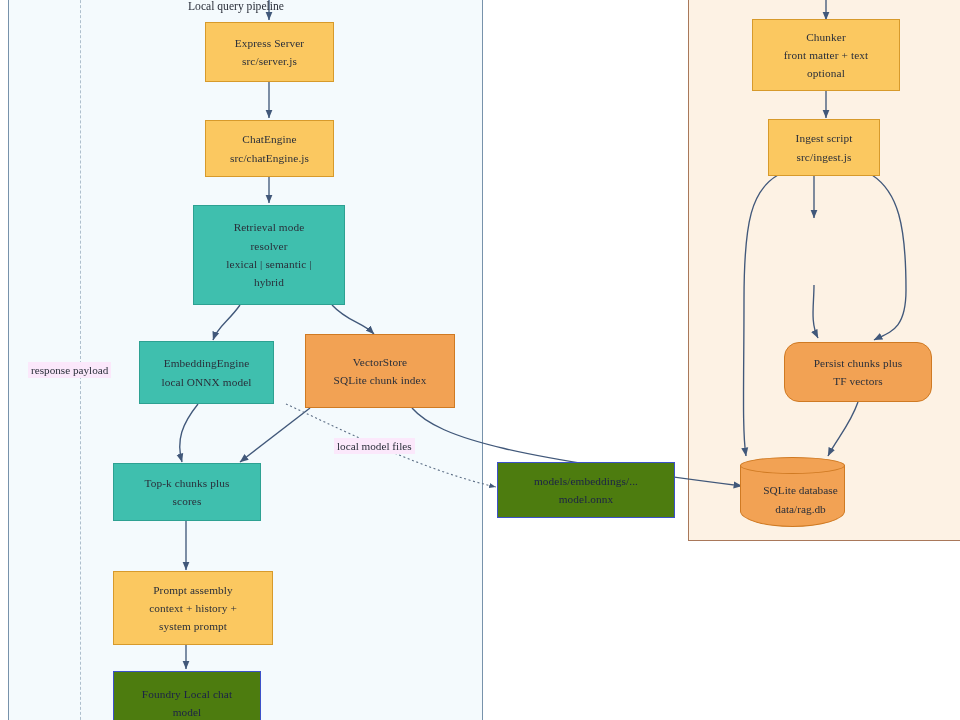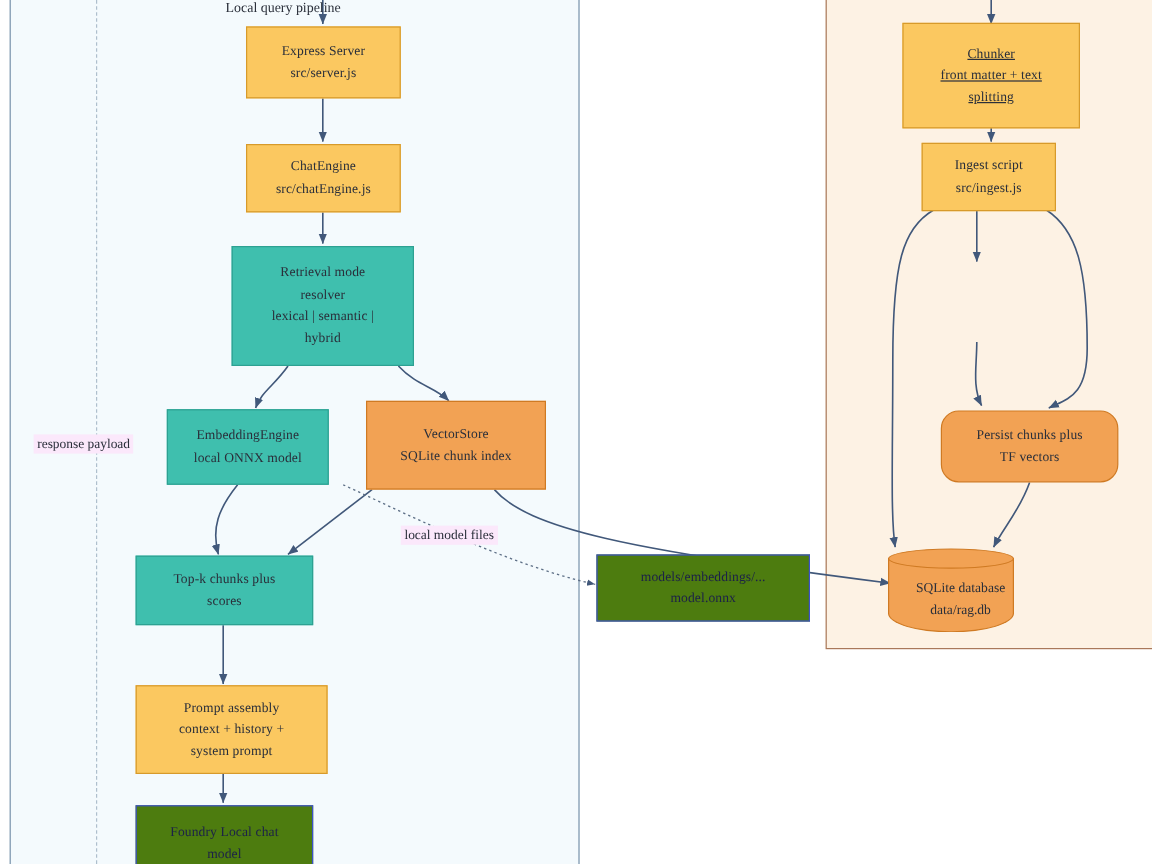--- a/index.html
+++ b/index.html
@@ -211,24 +211,24 @@
   <div class="node n-blue" style="left:113px; top:671px; width:148px; height:64px;">
     <span class="ln">Foundry Local chat</span>
     <span class="ln">model</span>
   </div>
 
   <div class="node n-blue" style="left:497px; top:462px; width:178px; height:56px;">
     <span class="ln">models/embeddings/...</span>
     <span class="ln">model.onnx</span>
   </div>
 
-  <div class="node n-yellow" style="left:752px; top:19px; width:148px; height:88px;text-decoration:underline;">
+  <div class="node n-yellow" style="left:752px; top:19px; width:148px; height:72px;">
     <span class="ln">Chunker</span>
     <span class="ln">front matter + text</span>
-    <span class="ln">splitting</span>
+    <span class="ln">optional</span>
   </div>
 
   <div class="node n-yellow" style="left:768px; top:119px; width:112px; height:57px;">
     <span class="ln">Ingest script</span>
     <span class="ln">src/ingest.js</span>
   </div>
 
 
   <div class="node n-orange" style="left:784px; top:342px; width:148px; height:60px;border-radius:15px;">
     <span class="ln">Persist chunks plus</span>

